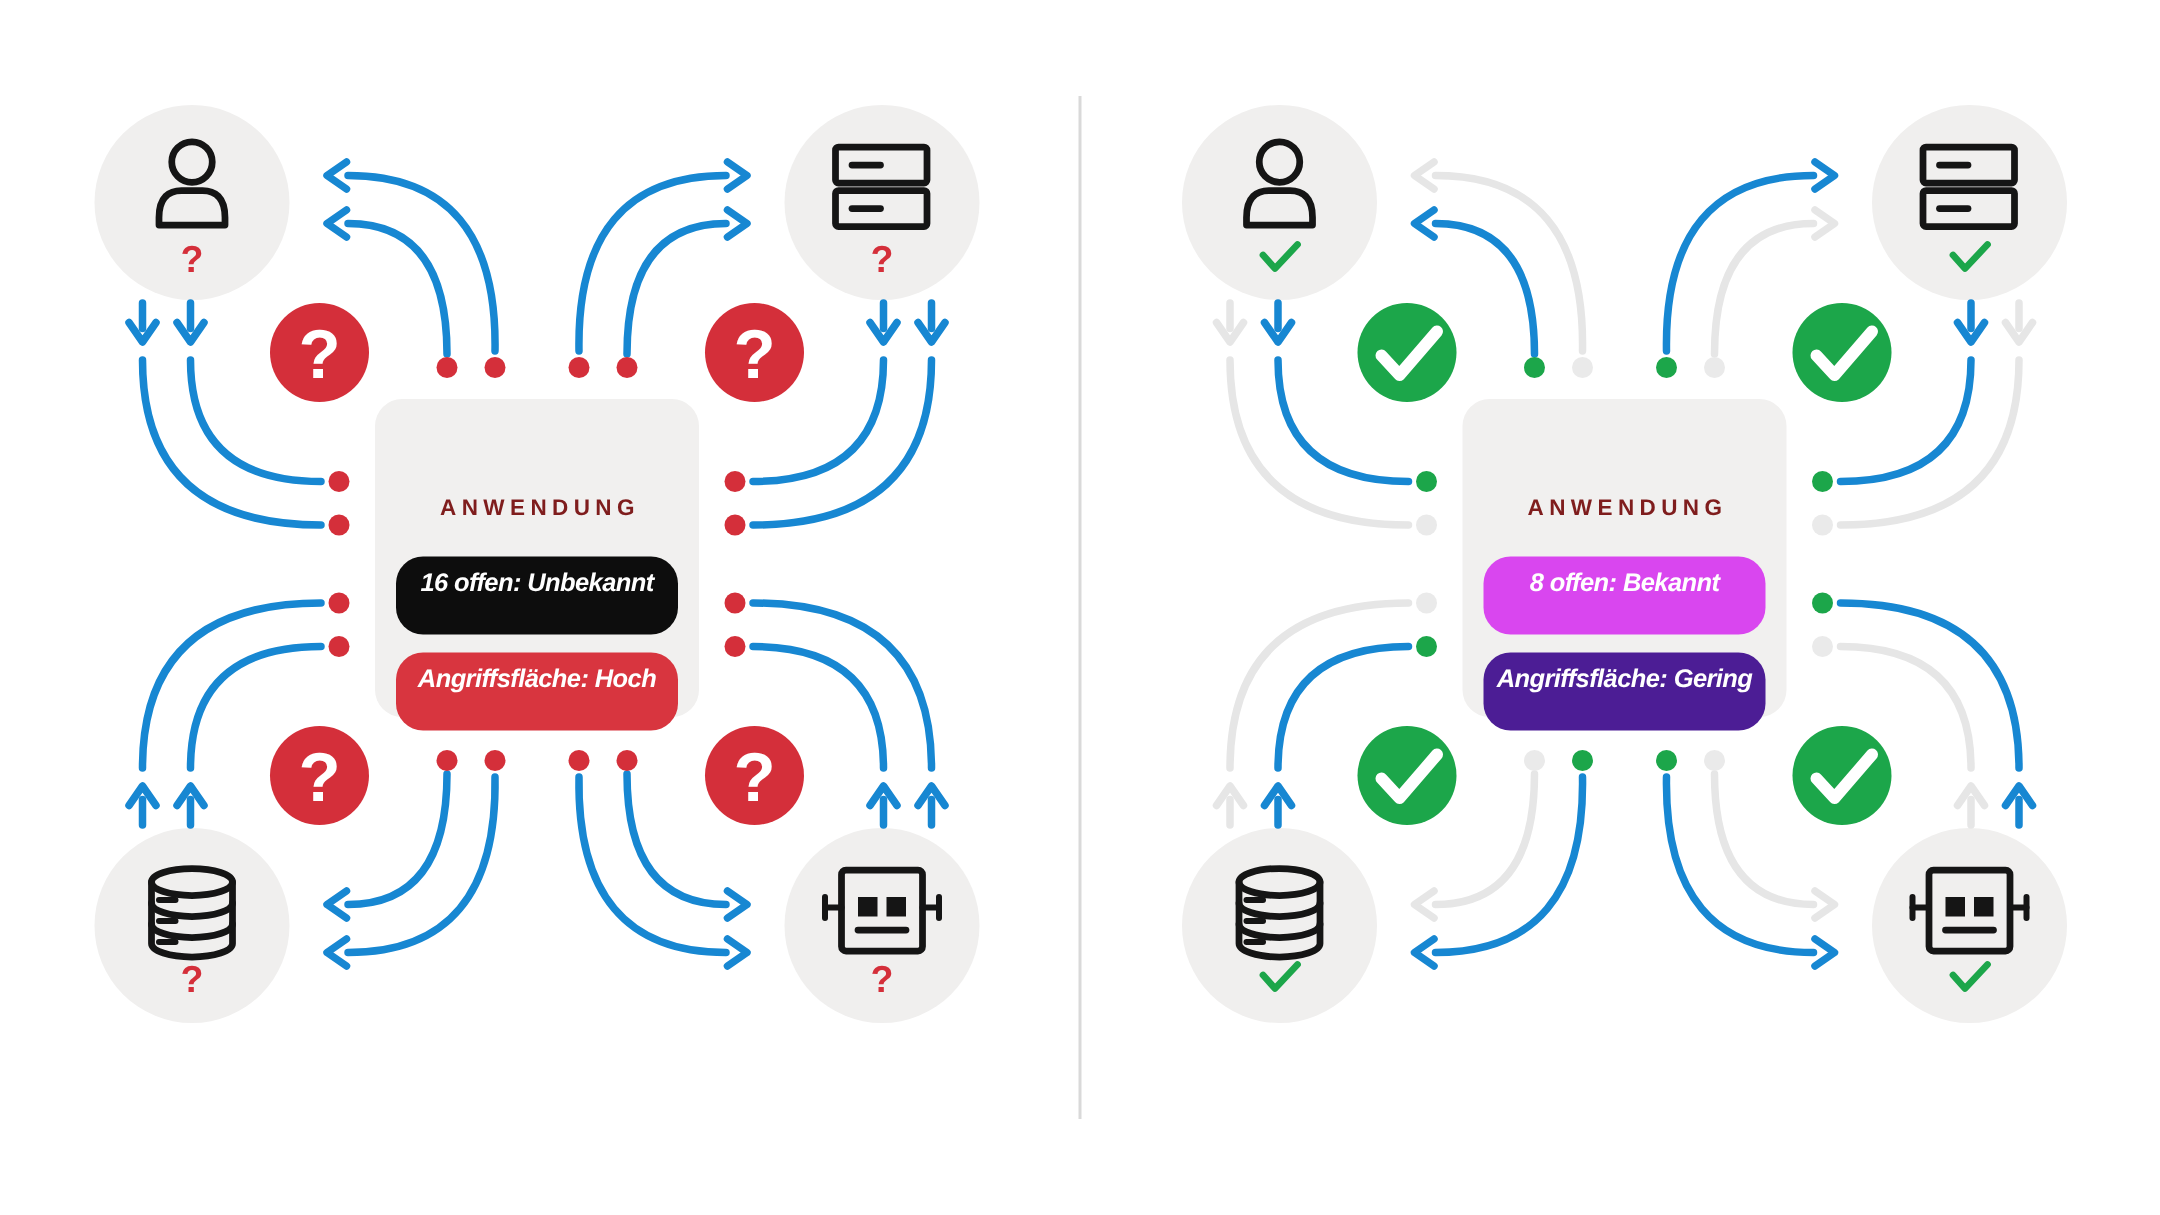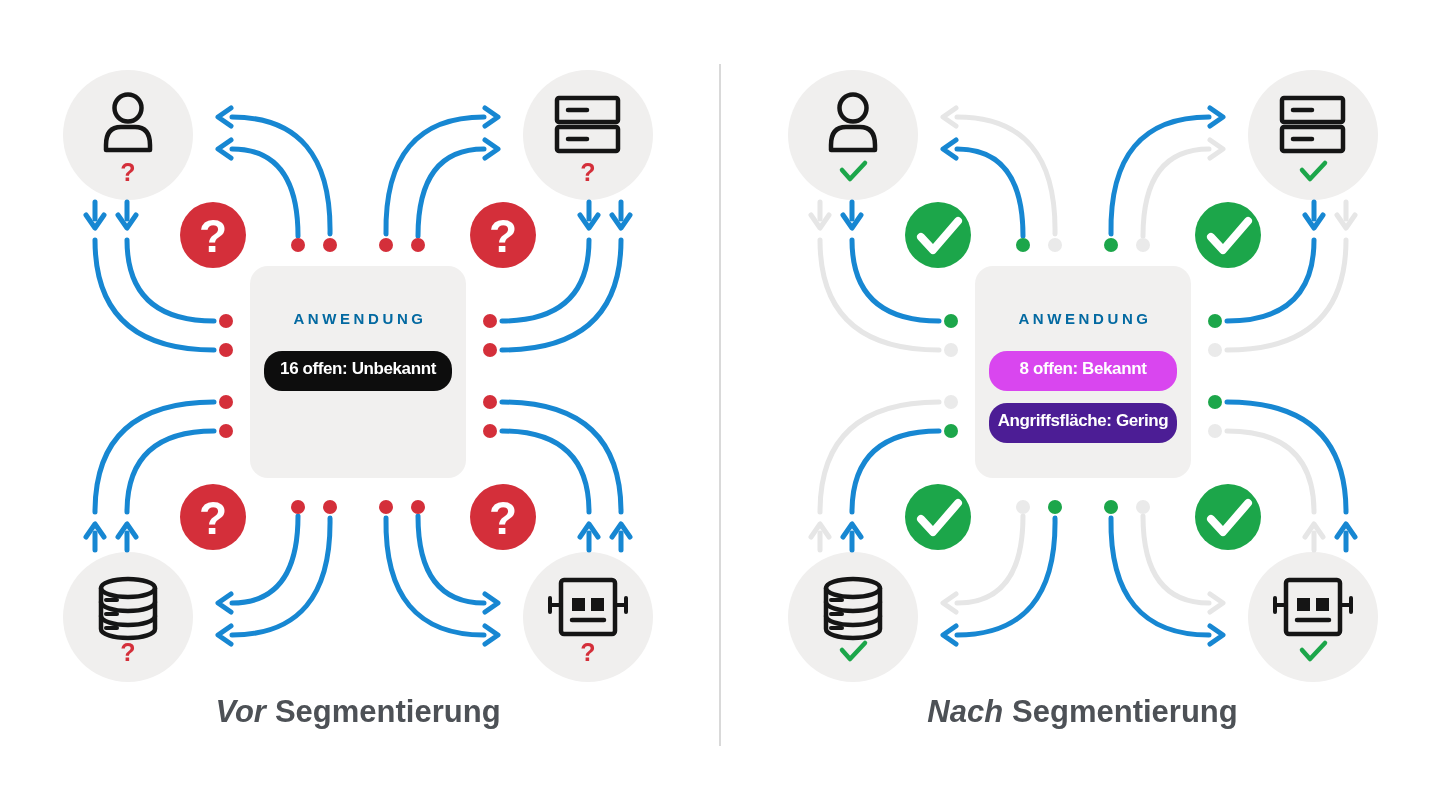--- a/index.html
+++ b/index.html
@@ -6,25 +6,25 @@
   .stage{position:relative;width:1440px;height:810px;background:#ffffff;overflow:hidden;
          font-family:"Liberation Sans", sans-serif;}
   .panel-svg{position:absolute;top:0;}
   #svg-before{left:0;}
   #svg-after{left:725px;}
   .divider{position:absolute;left:719px;top:64px;width:2px;height:682px;background:#d9d9d9;}
   .app-box{position:absolute;top:266px;width:216px;height:212px;background:#f1f0ef;border-radius:18px;
            text-align:center;}
   #app-box-before{left:250px;}
   #app-box-after{left:975px;}
-  .app-title{margin-top:44px;font-size:15px;font-weight:700;letter-spacing:3.6px;color:#0369a1;
+  .app-title{margin-top:64px;font-size:15px;font-weight:700;letter-spacing:3.6px;color:#7f1d1d;
              padding-left:4px;}
-  .pill{width:188px;height:40px;line-height:36px;border-radius:18px;margin:0 auto;
+  .pill{width:188px;height:52px;line-height:36px;border-radius:18px;margin:0 auto;
         color:#ffffff;font-size:17px;font-weight:700;letter-spacing:-0.4px;white-space:nowrap;
-        overflow:visible;}
+        overflow:visible;font-style:italic;}
   .pill-ports{margin-top:24px;}
   .pill-surface{margin-top:12px;}
   .caption{position:absolute;top:694px;height:40px;text-align:center;font-size:31px;
            font-weight:700;color:#4d5156;}
   #caption-before{left:0;width:716px;}
   #caption-after{left:725px;width:715px;}
   .caption .it{font-style:italic;margin-right:9px;}
 </style>
 </head>
 <body>
@@ -321,29 +321,24 @@
         </g>
         <polyline points="577,650 585,659 600,643" fill="none" stroke="#1ca64a" stroke-width="4.5" stroke-linecap="round" stroke-linejoin="round"></polyline>
         <circle cx="503" cy="517" r="33" fill="#1ca64a"></circle>
         <polyline points="486,519 498,532 523,503" fill="none" stroke="#ffffff" stroke-width="8" stroke-linecap="round" stroke-linejoin="round"></polyline>
       </g>
     </svg>
 
   <div class="app-box" id="app-box-before">
     <div class="app-title">ANWENDUNG</div>
     <div class="pill pill-ports" id="ports-pill-before" style="background: rgb(13, 13, 13);">16 offen: Unbekannt</div>
+    <div class="pill pill-surface" id="surface-pill-before" style="background: rgb(216, 53, 63);">Angriffsfläche: Hoch</div>
   </div>
 
   <div class="app-box" id="app-box-after">
     <div class="app-title">ANWENDUNG</div>
     <div class="pill pill-ports" id="ports-pill-after" style="background: #d946ef;">8 offen: Bekannt</div>
     <div class="pill pill-surface" id="surface-pill-after" style="background: #4c1d95;">Angriffsfläche: Gering</div>
   </div>
 
-  <div class="caption" id="caption-before">
-    <span class="it">Vor</span><span>Segmentierung</span>
-  </div>
-
-  <div class="caption" id="caption-after">
-    <span class="it">Nach</span><span>Segmentierung</span>
-  </div>
+
 
 </div>
 
 </body></html>

